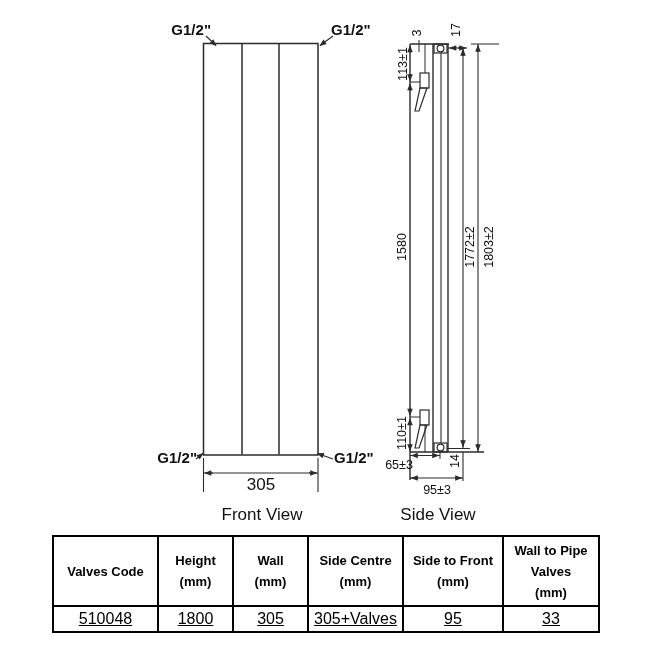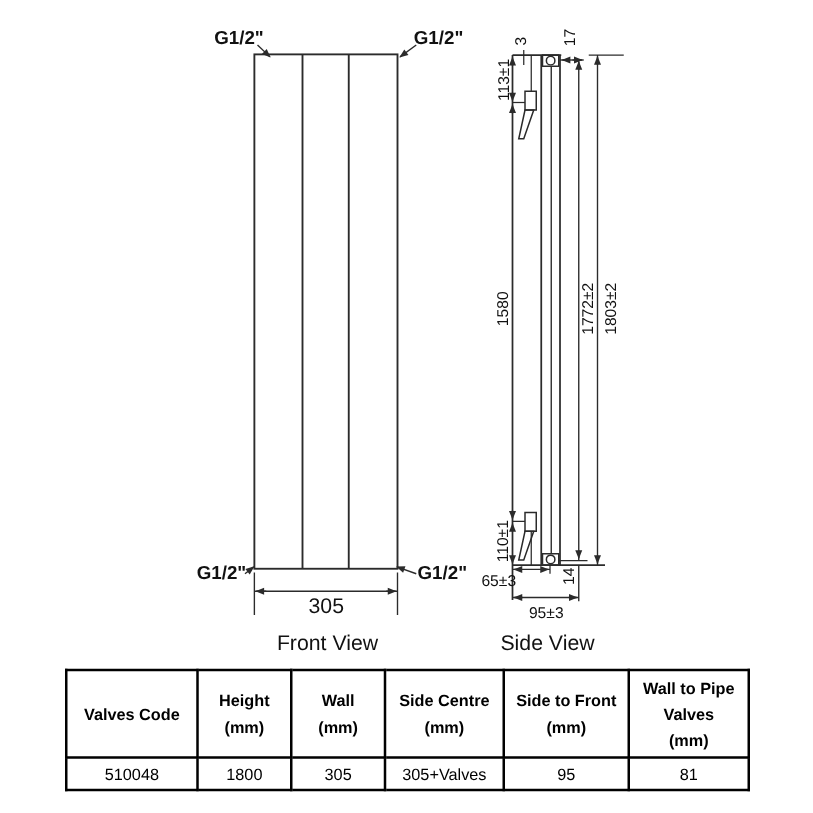--- a/index.html
+++ b/index.html
@@ -10,21 +10,21 @@
   .dimtxt{font-size:12.5px;}
   .porttxt{font-size:15px;font-weight:600;}
   .bigdim{font-size:17px;}
   .caption{font-size:17px;}
   table.spec{position:absolute;left:52px;top:535px;width:546px;
              border-collapse:collapse;table-layout:fixed;
              font-family:"Liberation Sans", sans-serif;color:#000;}
   table.spec th, table.spec td{border:2px solid #000;text-align:center;
              vertical-align:middle;padding:0 2px;background:#fff;}
   table.spec th{font-size:13px;font-weight:bold;height:68px;line-height:21px;}
-  table.spec td{font-size:13px;font-weight:normal;height:24px;}
+  table.spec td{font-size:16px;font-weight:normal;height:24px;text-decoration:underline;}
   table.spec th span{display:block;}
 </style>
 </head>
 <body>
 
 <div id="canvas">
 
   <svg id="drawing" width="650" height="535" viewBox="0 0 650 535">
     <defs>
       <marker id="arw" viewBox="0 0 10 10" refX="9" refY="5" markerWidth="9" markerHeight="7" orient="auto" markerUnits="userSpaceOnUse">
@@ -192,18 +192,18 @@
         </th>
       </tr>
     </thead>
     <tbody>
       <tr>
         <td>510048</td>
         <td>1800</td>
         <td>305</td>
         <td>305+Valves</td>
         <td>95</td>
-        <td>81</td>
+        <td>33</td>
       </tr>
     </tbody>
   </table>
 
 </div>
 
 </body></html>

